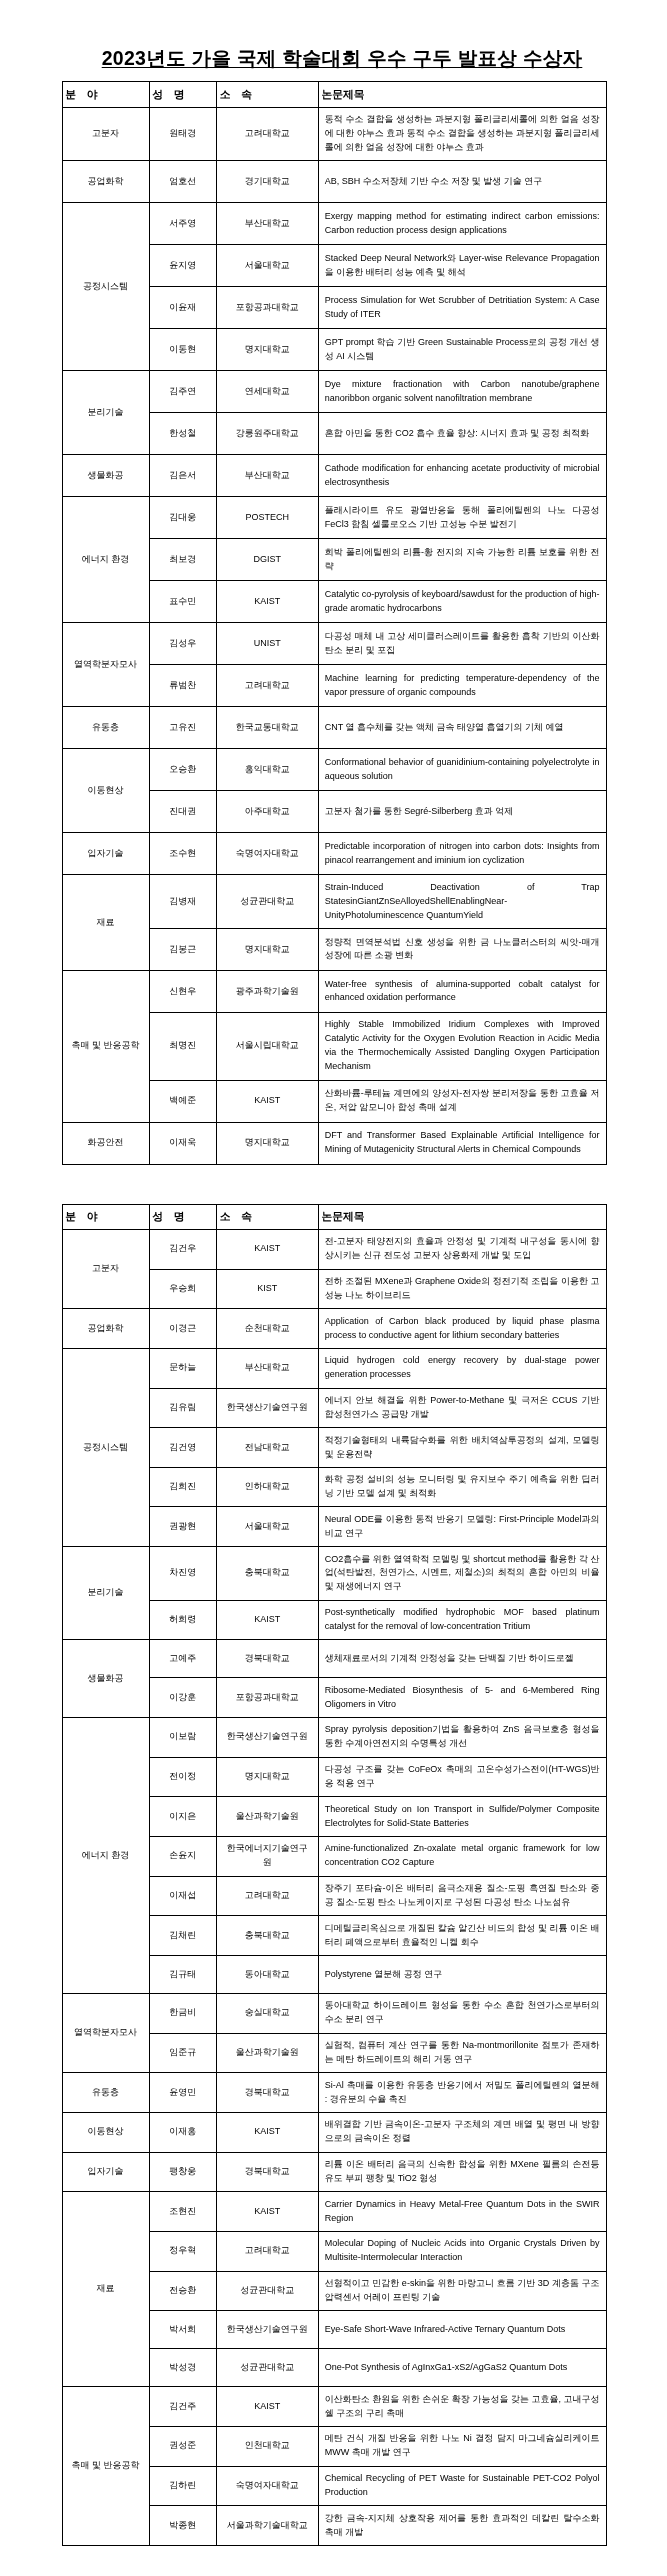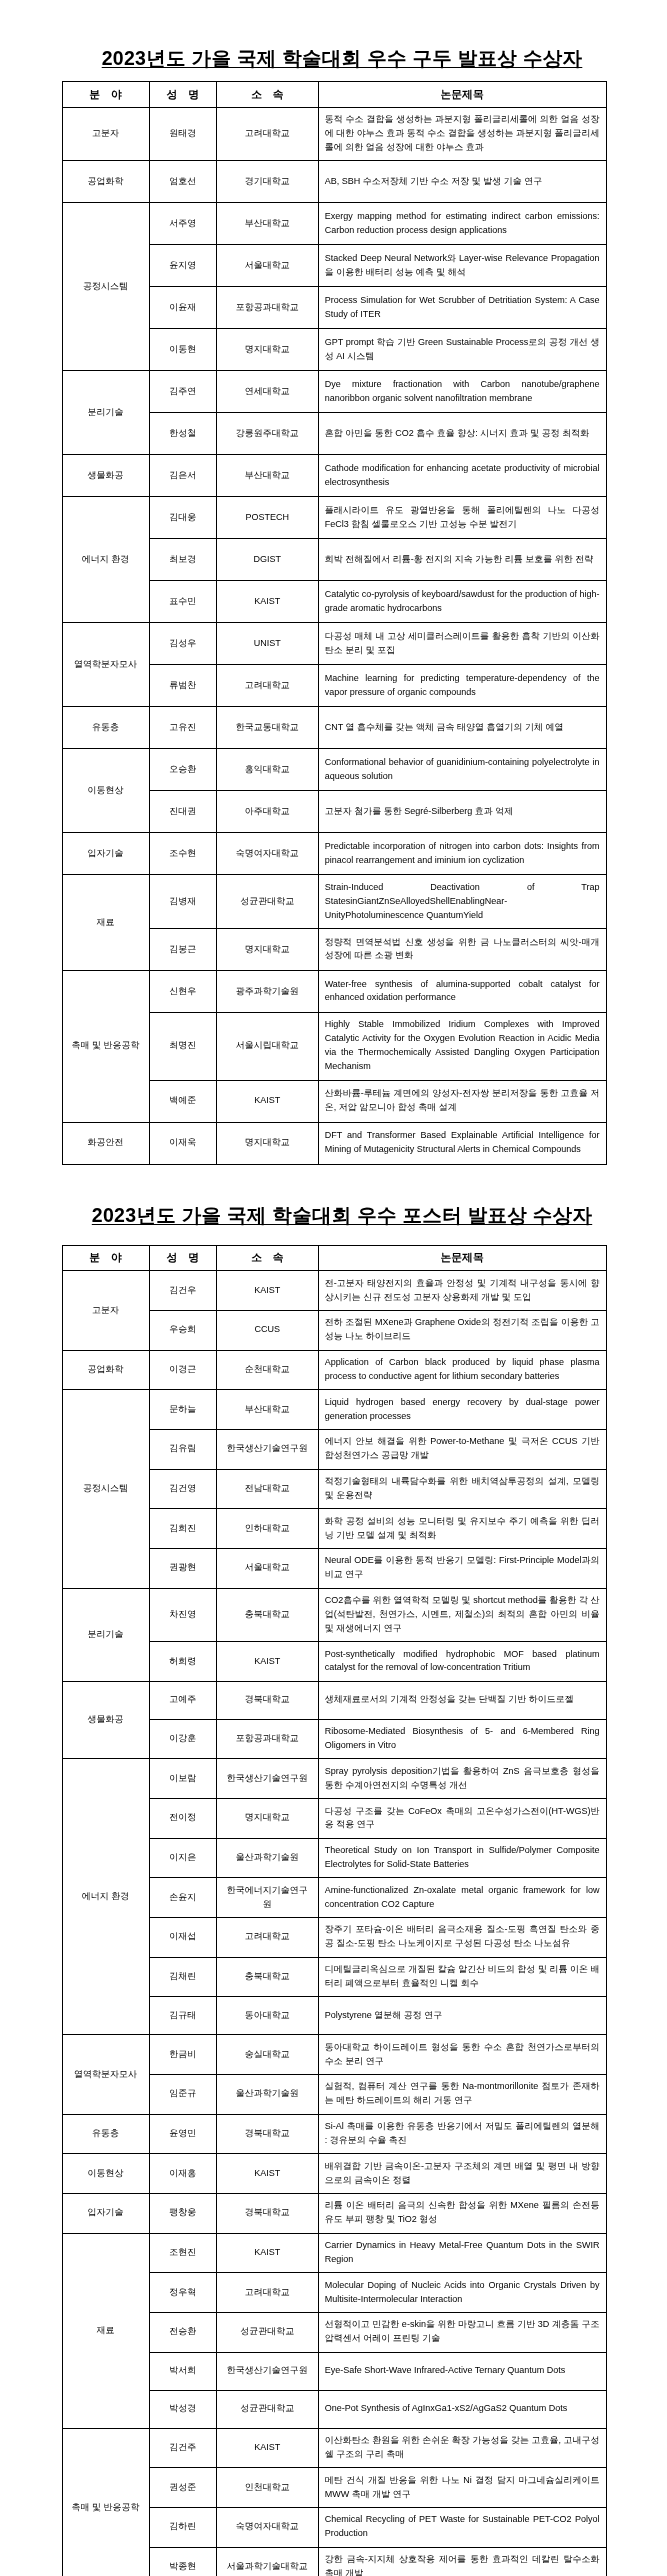--- a/index.html
+++ b/index.html
@@ -39,21 +39,21 @@
   table.award-table th,
   table.award-table td {
     border: 1px solid #000;
     vertical-align: middle;
     word-break: break-word;
     overflow-wrap: break-word;
   }
   table.award-table th {
     font-size: 10.8px;
     font-weight: 700;
-    text-align: center;
+    text-align: left;
     padding: 4.7px 2.7px;
     height: 15px;
   }
   table.award-table td {
     font-size: 9px;
     line-height: 1.55;
     padding: 5.4px 6px;
   }
   .col-field { width: 16.0%; }
   .col-name  { width: 12.4%; }
@@ -145,21 +145,21 @@
           </tr>
           <tr>
             <td rowspan="3" class="field-cell">에너지 환경</td>
             <td class="name-cell">김대웅</td>
             <td class="affil-cell">POSTECH</td>
             <td class="title-cell">플래시라이트 유도 광열반응을 통해 폴리에틸렌의 나노 다공성 FeCl3 함침 셀룰로오스 기반 고성능 수분 발전기</td>
           </tr>
           <tr>
             <td class="name-cell">최보경</td>
             <td class="affil-cell">DGIST</td>
-            <td class="title-cell">희박 전해질에서 리튬-황 전지의 지속 가능한 리튬 보호를 위한 전략</td>
+            <td class="title-cell">희박 폴리에틸렌의 리튬-황 전지의 지속 가능한 리튬 보호를 위한 전략</td>
           </tr>
           <tr>
             <td class="name-cell">표수민</td>
             <td class="affil-cell">KAIST</td>
             <td class="title-cell">Catalytic co-pyrolysis of keyboard/sawdust for the production of high-grade aromatic hydrocarbons</td>
           </tr>
           <tr>
             <td rowspan="2" class="field-cell">열역학분자모사</td>
             <td class="name-cell">김성우</td>
             <td class="affil-cell">UNIST</td>
@@ -224,21 +224,20 @@
             <td rowspan="1" class="field-cell">화공안전</td>
             <td class="name-cell">이재욱</td>
             <td class="affil-cell">명지대학교</td>
             <td class="title-cell">DFT and Transformer Based Explainable Artificial Intelligence for Mining of Mutagenicity Structural Alerts in Chemical Compounds</td>
           </tr>
         </tbody>
     </table>
   </section>
 
   <section class="award-section">
-    <h1 class="doc-title">2023년도 가을 국제 학술대회 우수 포스터 발표상 수상자</h1>
     <table class="award-table t1">
       <colgroup>
         <col class="col-field">
           <col class="col-name">
           <col class="col-affil">
           <col class="col-title">
       </colgroup>
       <thead>
         <tr>
             <th>분　야</th>
@@ -249,34 +248,34 @@
       </thead>
       <tbody>
           <tr>
             <td rowspan="2" class="field-cell">고분자</td>
             <td class="name-cell">김건우</td>
             <td class="affil-cell">KAIST</td>
             <td class="title-cell">전-고분자 태양전지의 효율과 안정성 및 기계적 내구성을 동시에 향상시키는 신규 전도성 고분자 상용화제 개발 및 도입</td>
           </tr>
           <tr>
             <td class="name-cell">우승희</td>
-            <td class="affil-cell">CCUS</td>
+            <td class="affil-cell">KIST</td>
             <td class="title-cell">전하 조절된 MXene과 Graphene Oxide의 정전기적 조립을 이용한 고성능 나노 하이브리드</td>
           </tr>
           <tr>
             <td rowspan="1" class="field-cell">공업화학</td>
             <td class="name-cell">이경근</td>
             <td class="affil-cell">순천대학교</td>
             <td class="title-cell">Application of Carbon black produced by liquid phase plasma process to conductive agent for lithium secondary batteries</td>
           </tr>
           <tr>
             <td rowspan="5" class="field-cell">공정시스템</td>
             <td class="name-cell">문하늘</td>
             <td class="affil-cell">부산대학교</td>
-            <td class="title-cell">Liquid hydrogen based energy recovery by dual-stage power generation processes</td>
+            <td class="title-cell">Liquid hydrogen cold energy recovery by dual-stage power generation processes</td>
           </tr>
           <tr>
             <td class="name-cell">김유림</td>
             <td class="affil-cell">한국생산기술연구원</td>
             <td class="title-cell">에너지 안보 해결을 위한 Power-to-Methane 및 극저온 CCUS 기반 합성천연가스 공급망 개발</td>
           </tr>
           <tr>
             <td class="name-cell">김건영</td>
             <td class="affil-cell">전남대학교</td>
             <td class="title-cell">적정기술형태의 내륙담수화를 위한 배치역삼투공정의 설계, 모델링 및 운용전략</td>

